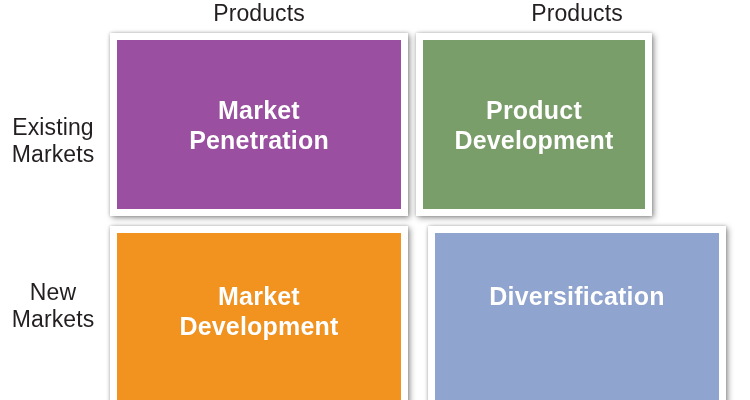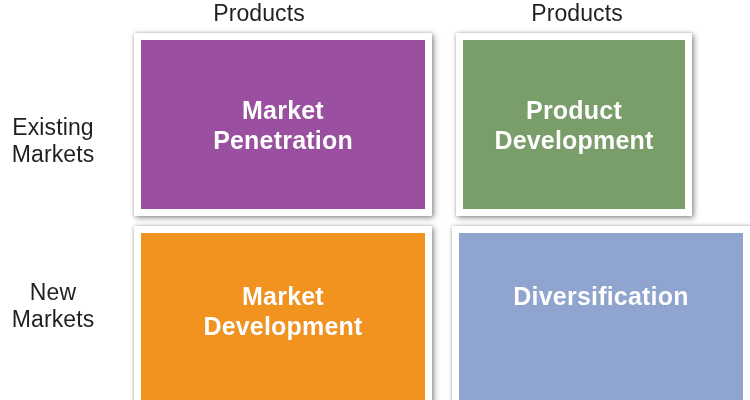--- a/index.html
+++ b/index.html
@@ -63,21 +63,20 @@
   #row-label-new-markets      { top: 279px; }
 
   
   .quadrant {
     position: absolute;
     background: #ffffff;
     box-sizing: border-box;
     padding: 7px;
     box-shadow: 2px 2px 6px rgba(0,0,0,0.40),
                 0 0 3px rgba(0,0,0,0.22);
-    margin-left: 24px;
   }
   .quadrant > .fill {
     width: 100%;
     height: 100%;
     box-sizing: border-box;
     display: flex;
     align-items: center;
     justify-content: center;
     text-align: center;
   }
@@ -91,21 +90,21 @@
     white-space: pre-line;
     text-align: center;
     text-shadow: 0 0 1px rgba(0,0,0,0.10);
   }
 
   
   #quadrant-market-penetration {
     left: 110px;  top: 33px;  width: 298px; height: 183px;
   }
   #quadrant-product-development {
-    left: 432px;  top: 33px;  width: 236px; height: 183px;
+    left: 416px;  top: 33px;  width: 236px; height: 183px;
   }
   
   #quadrant-market-development {
     left: 110px;  top: 226px; width: 298px; height: 183px;
   }
   #quadrant-diversification {
     left: 428px;  top: 226px; width: 298px; height: 183px;
   }
 
   

